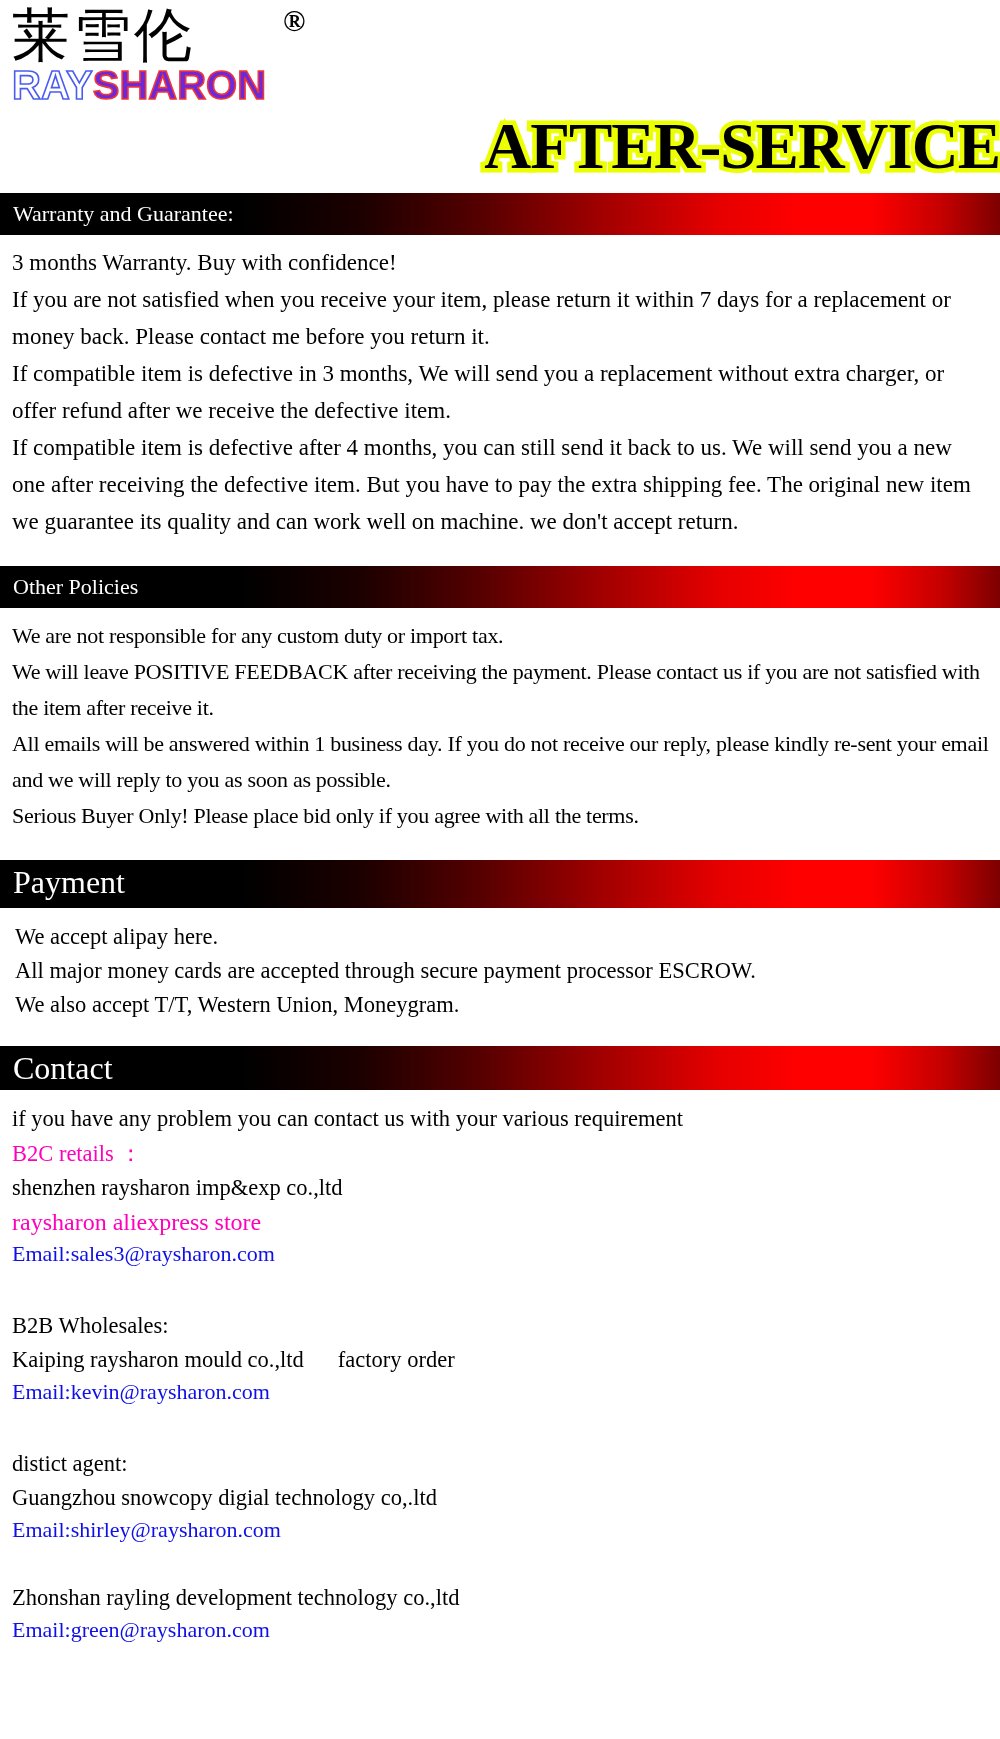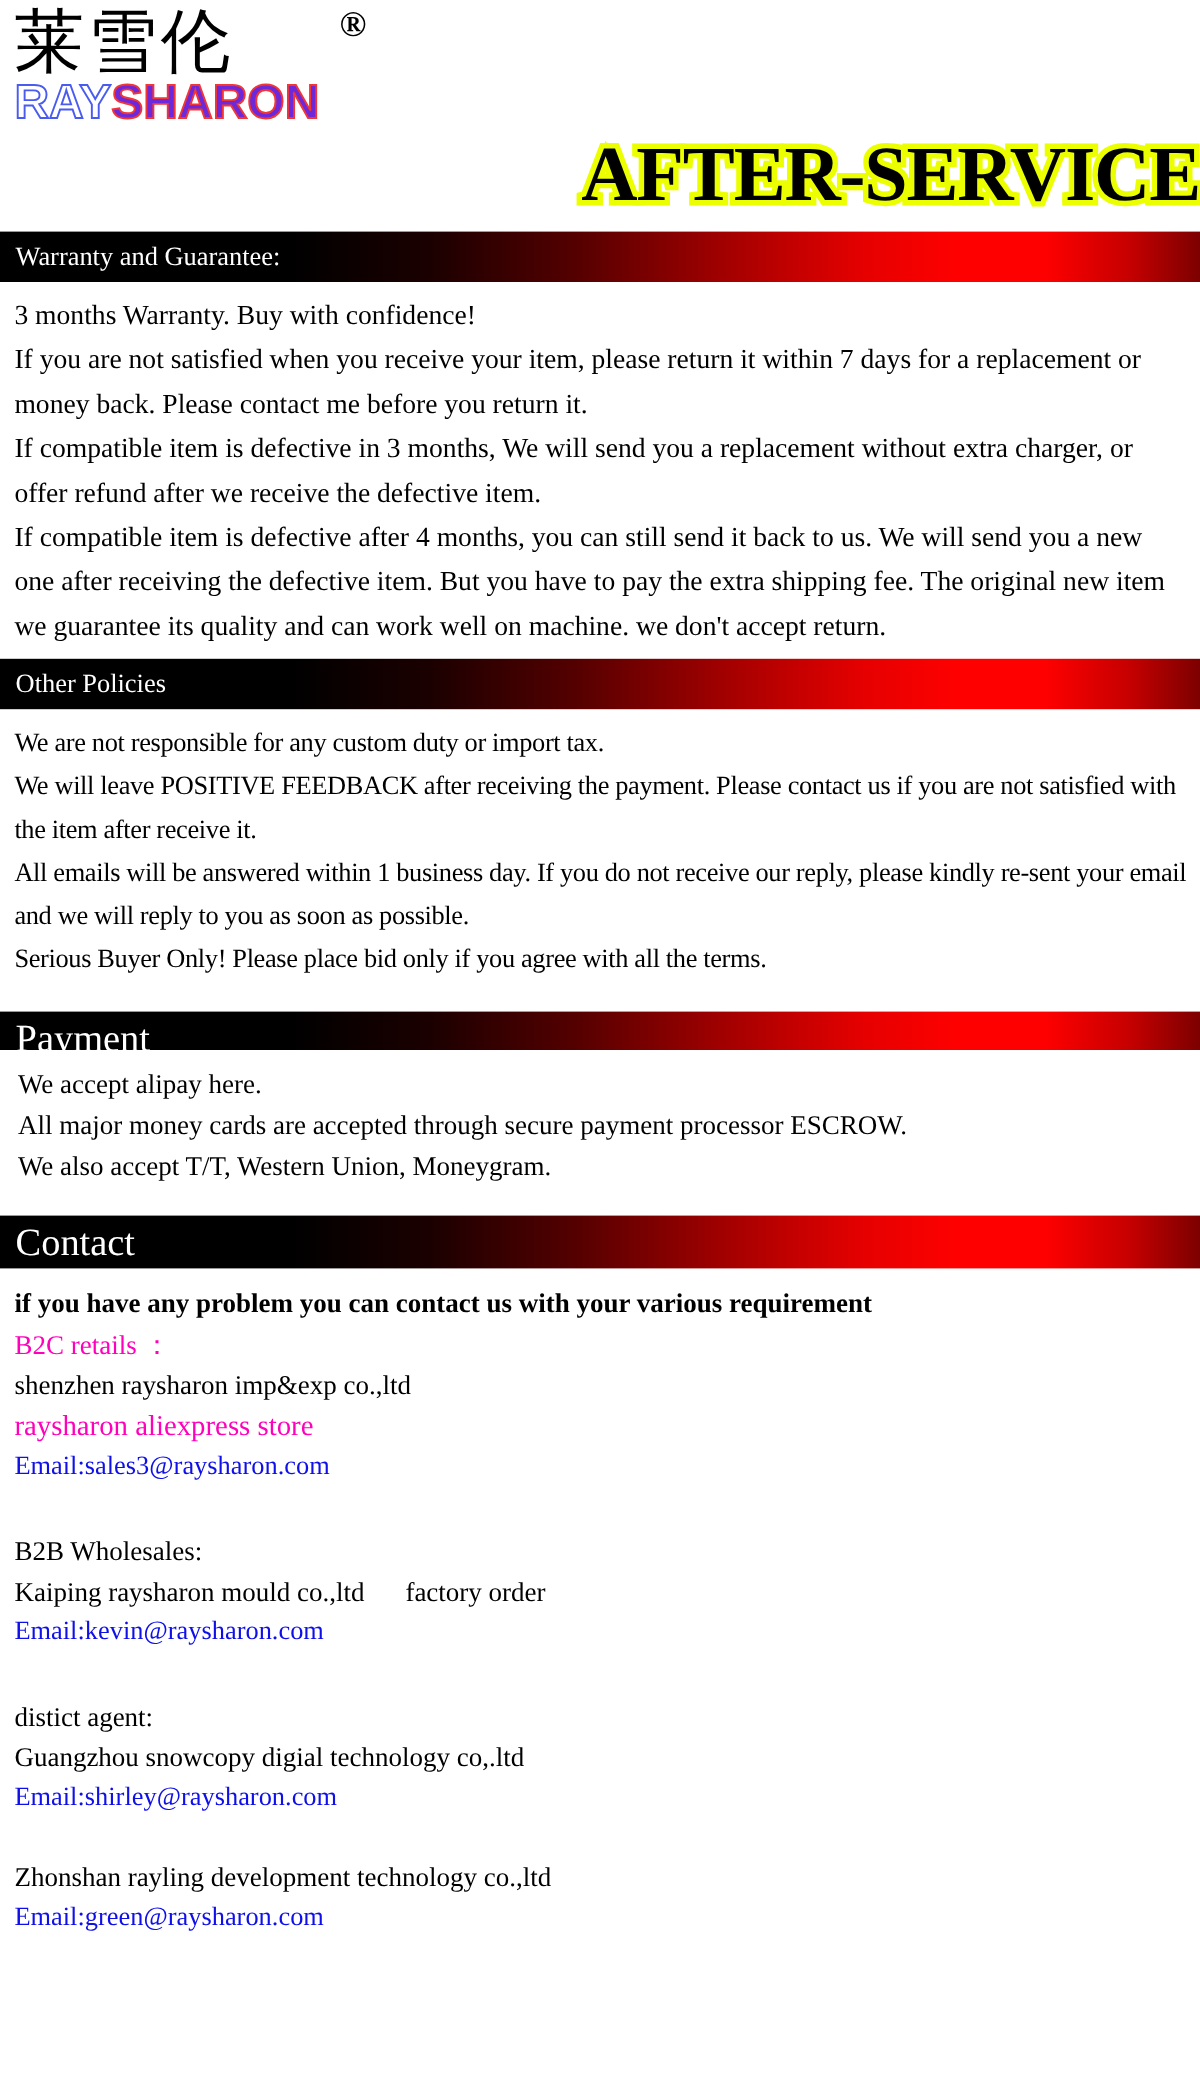--- a/index.html
+++ b/index.html
@@ -41,36 +41,36 @@
   .bar {
     width: 1000px; height: 42px; margin-top: 0;
     background: linear-gradient(90deg,
       #000000 0%, #000000 24%, #1c0000 36%, #550000 48%,
       #a00000 60%, #e60000 72%, #ff0000 80%, #ff0000 87%,
       #c70000 94%, #7d0000 100%);
     color: #fff; font-size: 22px; line-height: 42px;
     padding-left: 13px; white-space: nowrap;
   }
   .bar-warranty { margin-top: 14px; }
-  .bar-policies { margin-top: 9px; }
-  .bar-payment  { margin-top: 26px; height: 32px; line-height: 44px; font-size: 32px; }
+  .bar-policies { margin-top: 26px; }
+  .bar-payment  { margin-top: 26px; height: 48px; line-height: 44px; font-size: 32px; }
   .bar-contact  { margin-top: 24px; height: 44px; line-height: 44px; font-size: 32px; }
 
   
   .sec-body { padding: 9px 10px 0 12px; }
   .sec-body p { font-size: 23px; line-height: 37px; }
   .policies-body { padding-top: 10px; }
   .policies-body p { font-size: 22px; line-height: 36px; letter-spacing: -0.3px; }
   .payment-body { padding-top: 12px; padding-left: 15px; }
   .payment-body p { font-size: 22.5px; line-height: 34px; }
 
   
   .contact-body { padding: 12px 10px 0 12px; }
   .contact-body p { font-size: 22.5px; line-height: 34px; }
-  .c-intro   { margin-bottom: 1px; font-weight: bold; }
+  .c-intro   { margin-bottom: 1px; }
   .c-pink    { color: #ff00bb; }
   .c-store   { font-size: 24px !important; }
   .c-email   { color: #0f0fe8; font-weight: normal; font-size: 22px !important; line-height: 30px !important; }
   .gap-lg { margin-top: 40px; }
   .gap-md { margin-top: 36px; }
   .factory-note { display: inline-block; margin-left: 34px; }
 </style>
 </head>
 <body>
 

